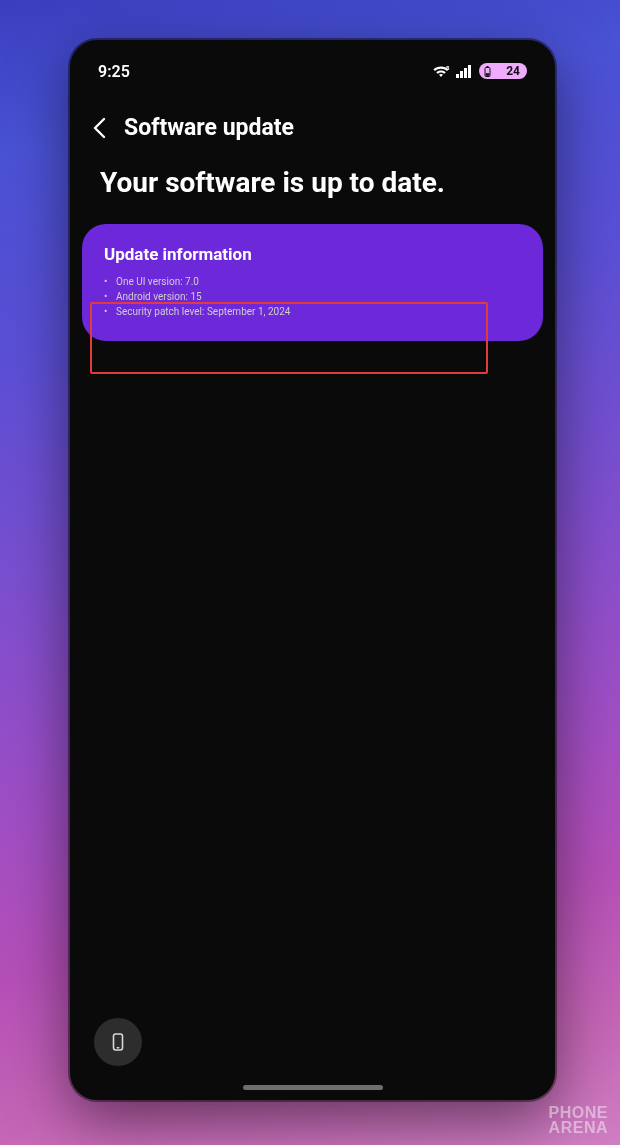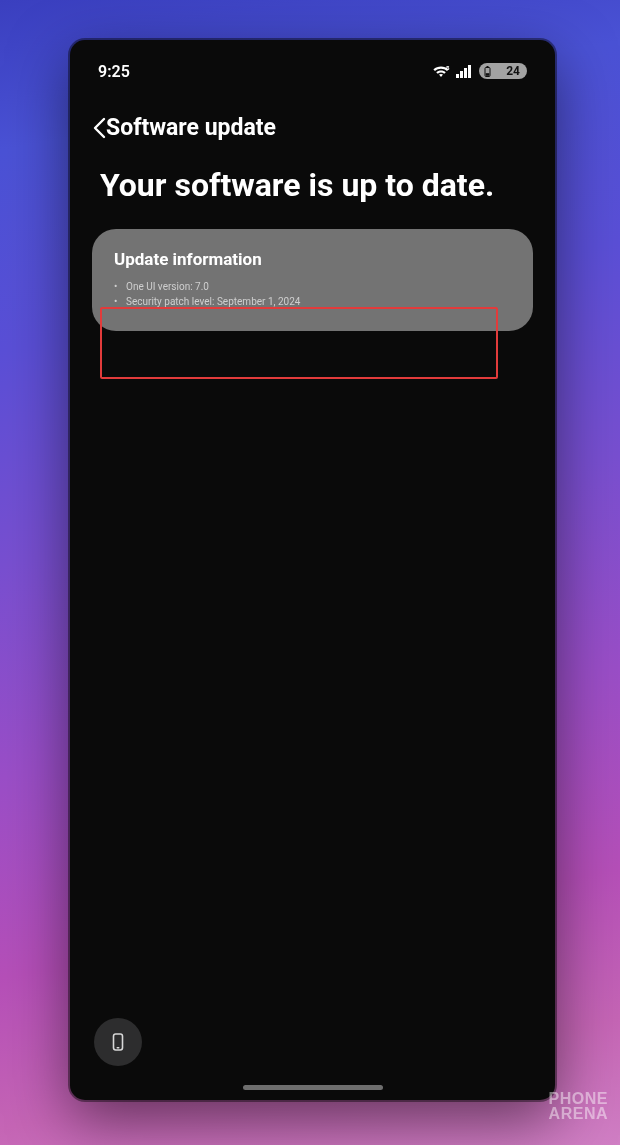--- a/index.html
+++ b/index.html
@@ -18,71 +18,72 @@
     position: relative;
   }
 
   .phone {
     position: absolute;
     top: 40px;
     left: 70px;
     width: 485px;
     height: 1060px;
     background: #0a0a0a;
-    border-radius: 15px;
+    border-radius: 27px;
     box-shadow: 0 0 0 2px rgba(0,0,0,.4), 0 20px 60px rgba(0,0,0,.5);
     overflow: hidden;
     display: flex;
     flex-direction: column;
   }
 
   .status-bar {
     height: 42px;
     display: flex;
     align-items: center;
     justify-content: space-between;
     padding: 0 28px;
     color: #fff;
     font-size: 16px;
     font-weight: 600;
     margin-top: 10px;
   }
   .status-right { display: flex; align-items: center; gap: 6px; }
   .wifi-icon, .signal-icon { display: inline-flex; }
   .batt {
-    background: #a3a3a3;
+    background: #f0abfc;
     color: #111;
     border-radius: 10px;
     font-size: 12px;
     font-weight: 700;
     padding: 1px 7px 1px 5px;
     display: inline-flex;
     align-items: center;
     gap: 15px;
   }
 
   .header {
     display: flex;
     align-items: center;
+    gap: 18px;
     padding: 22px 24px 10px 22px;
     color: #fff;
   }
   .header-title { font-size: 23px; font-weight: 700; }
 
   .heading {
     color: #fff;
-    font-size: 32px;
+    font-size: 28px;
     font-weight: 700;
     line-height: 1.25;
     padding: 14px 30px 24px 30px;
   }
 
   .card {
-    margin: 0 22px;
-    background: #737373;
+    margin: 0 12px;
+    background: #6d28d9;
     border-radius: 24px;
     padding: 20px 34px 22px 22px;
     color: #cfcfcf;
     position: relative;
   }
   .card-title {
     color: #fff;
     font-size: 17px;
     font-weight: 700;
     margin-bottom: 10px;
@@ -125,21 +126,21 @@
     transform: translateX(-50%);
     width: 140px;
     height: 5px;
     background: #6e6e6e;
     border-radius: 3px;
   }
 
   .watermark {
     position: absolute;
     right: 12px;
-    bottom: 24px;
+    bottom: 10px;
     color: rgba(255,255,255,.45);
     font-size: 16px;
     font-weight: 800;
     letter-spacing: .5px;
     line-height: .95;
     text-align: left;
     font-family: Arial, sans-serif;
   }
   .watermark span { display: block; }
 </style>
@@ -184,20 +185,21 @@
     </span>
     <span class="header-title">Software update</span>
   </div>
 
   <div class="heading">Your software is up to date.</div>
 
   <div class="card">
     <div class="card-title">Update information</div>
     <ul class="info-list">
       <li>One UI version: 7.0</li>
+      <li>Android version: 15</li>
       <li>Security patch level: September 1, 2024</li>
     </ul>
     <div class="highlight-box" style="left:8px; top:78px; width:398px; height:72px;"></div>
   </div>
 
   <div class="fab">
     <svg width="20" height="20" viewBox="0 0 20 20">
       <rect x="5.5" y="2" width="9" height="16" rx="2.2" fill="none" stroke="#d8d8d8" stroke-width="1.6"></rect>
       <rect x="8.5" y="15" width="3" height="1.4" rx="0.7" fill="#d8d8d8"></rect>
     </svg>

